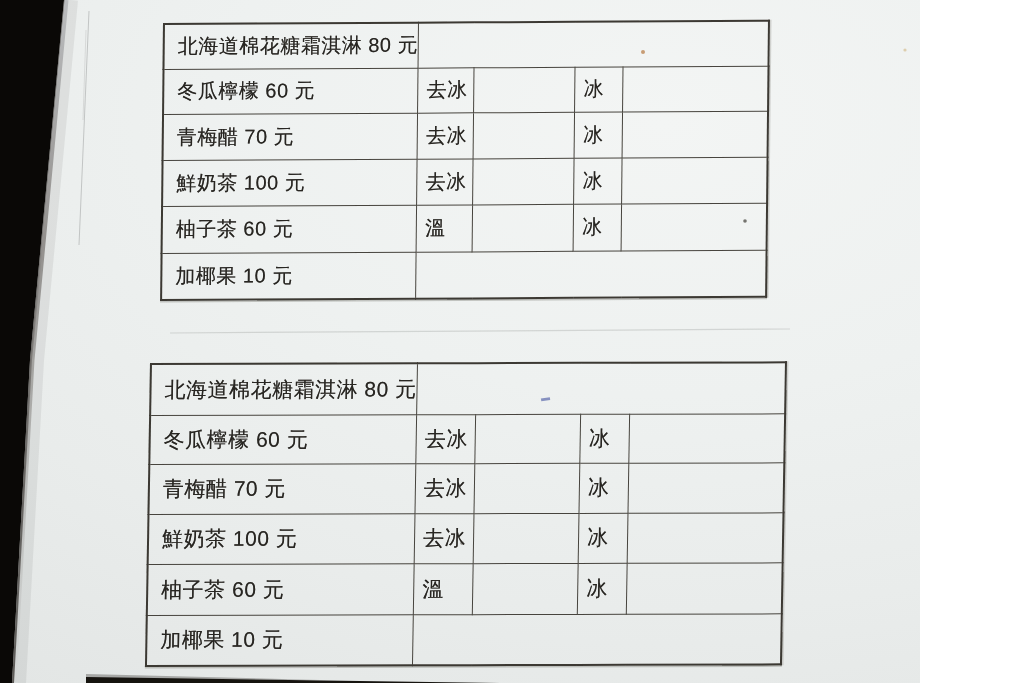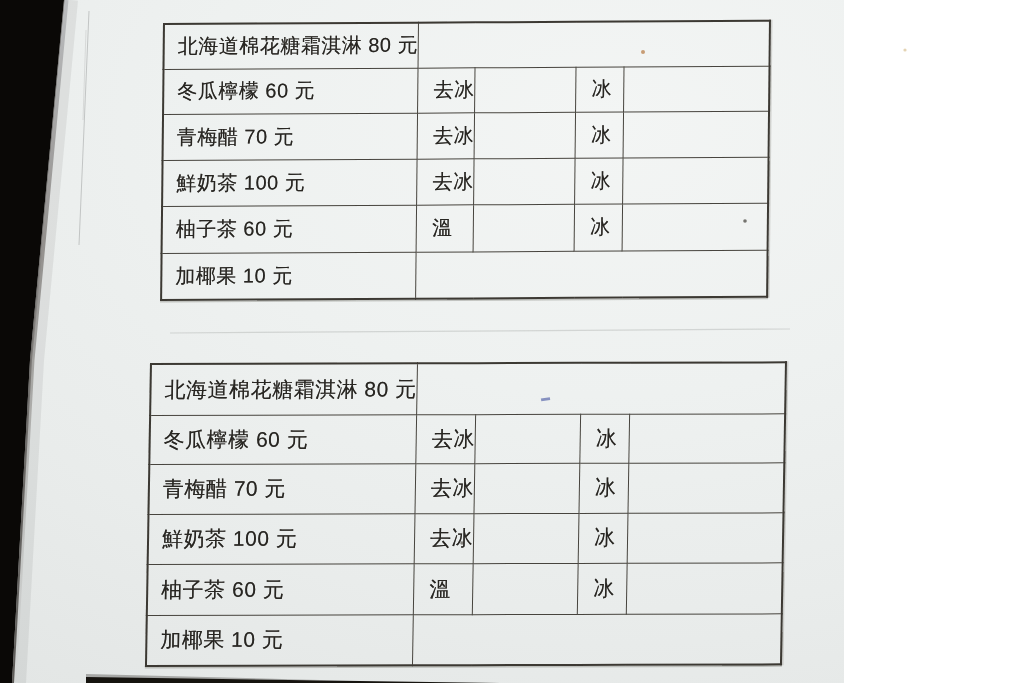--- a/index.html
+++ b/index.html
@@ -3,21 +3,21 @@
 <meta charset="utf-8">
 <style>
   html, body {
     margin: 0; padding: 0;
     width: 1024px; height: 683px;
     overflow: hidden;
     font-family: "Liberation Sans", "DejaVu Sans", sans-serif;
   }
   .stage {
     position: relative;
-    width: 844px; height: 683px;
+    width: 920px; height: 683px;
     
     background:
       radial-gradient(130% 105% at 72% 18%,
         #f3f5f4 0%, #eef1f0 38%, #e9eceb 68%, #e2e5e4 100%);
   }
   .bg-art {
     position: absolute; left: 0; top: 0;
     width: 1024px; height: 683px;
     pointer-events: none;
   }
@@ -36,21 +36,21 @@
     border: 1.5px solid #47443e;
     vertical-align: middle;
     color: #282622;
     text-shadow: 0 0 0.6px rgba(45,42,38,0.65);
     letter-spacing: 0.5px;
     white-space: nowrap;
     overflow: hidden;
     padding: 0;
   }
   .menu-table td.name { padding-left: 13px; }
-  .menu-table td.opt  { padding-left: 15px; }
+  .menu-table td.opt  { padding-left: 8px; }
 
   .t1 { left: 163px; top: 23px; transform: rotate(-0.3deg) skewX(-0.9deg); }
   .t1 td { font-size: 20px; }
   .t1 .c0 { width: 250px; } .t1 .c1 { width: 56px; }
   .t1 .c2 { width: 101px; } .t1 .c3 { width: 48px; }
   .t1 .c4 { width: 145px; }
   .t1 .r0 { height: 45px; } .t1 .r1 { height: 45px; }
   .t1 .r2 { height: 46px; } .t1 .r3 { height: 46px; }
   .t1 .r4 { height: 47px; } .t1 .r5 { height: 47px; }
 

